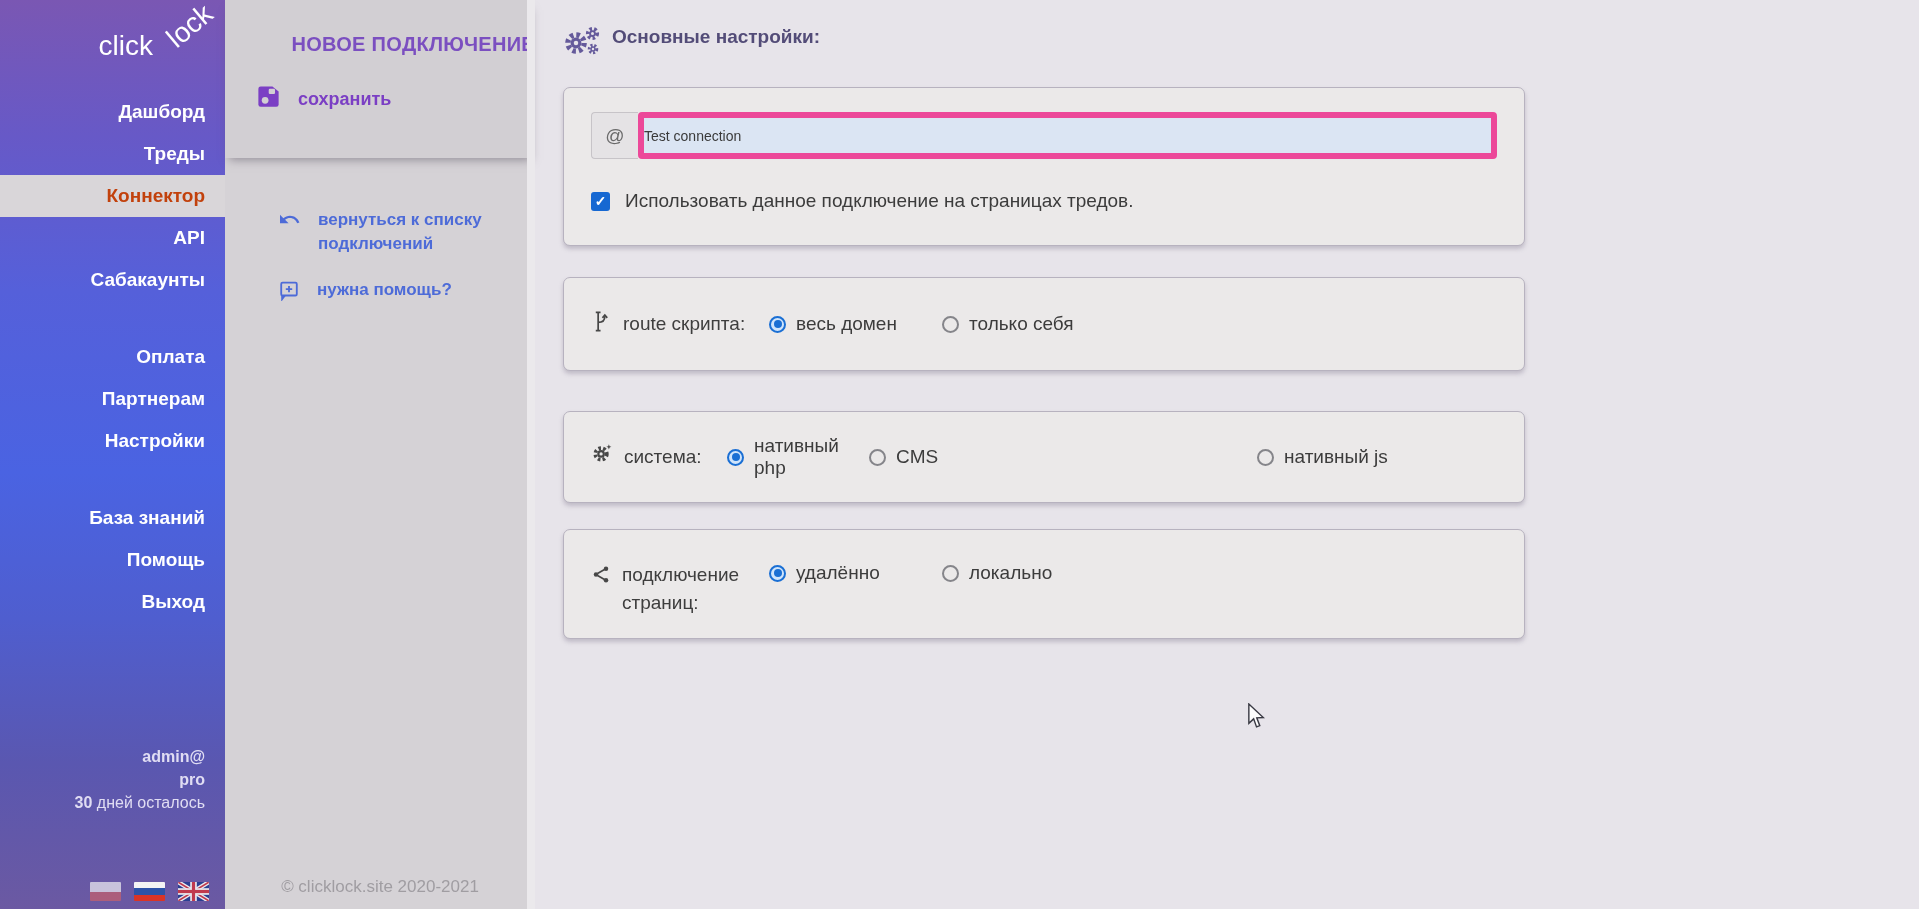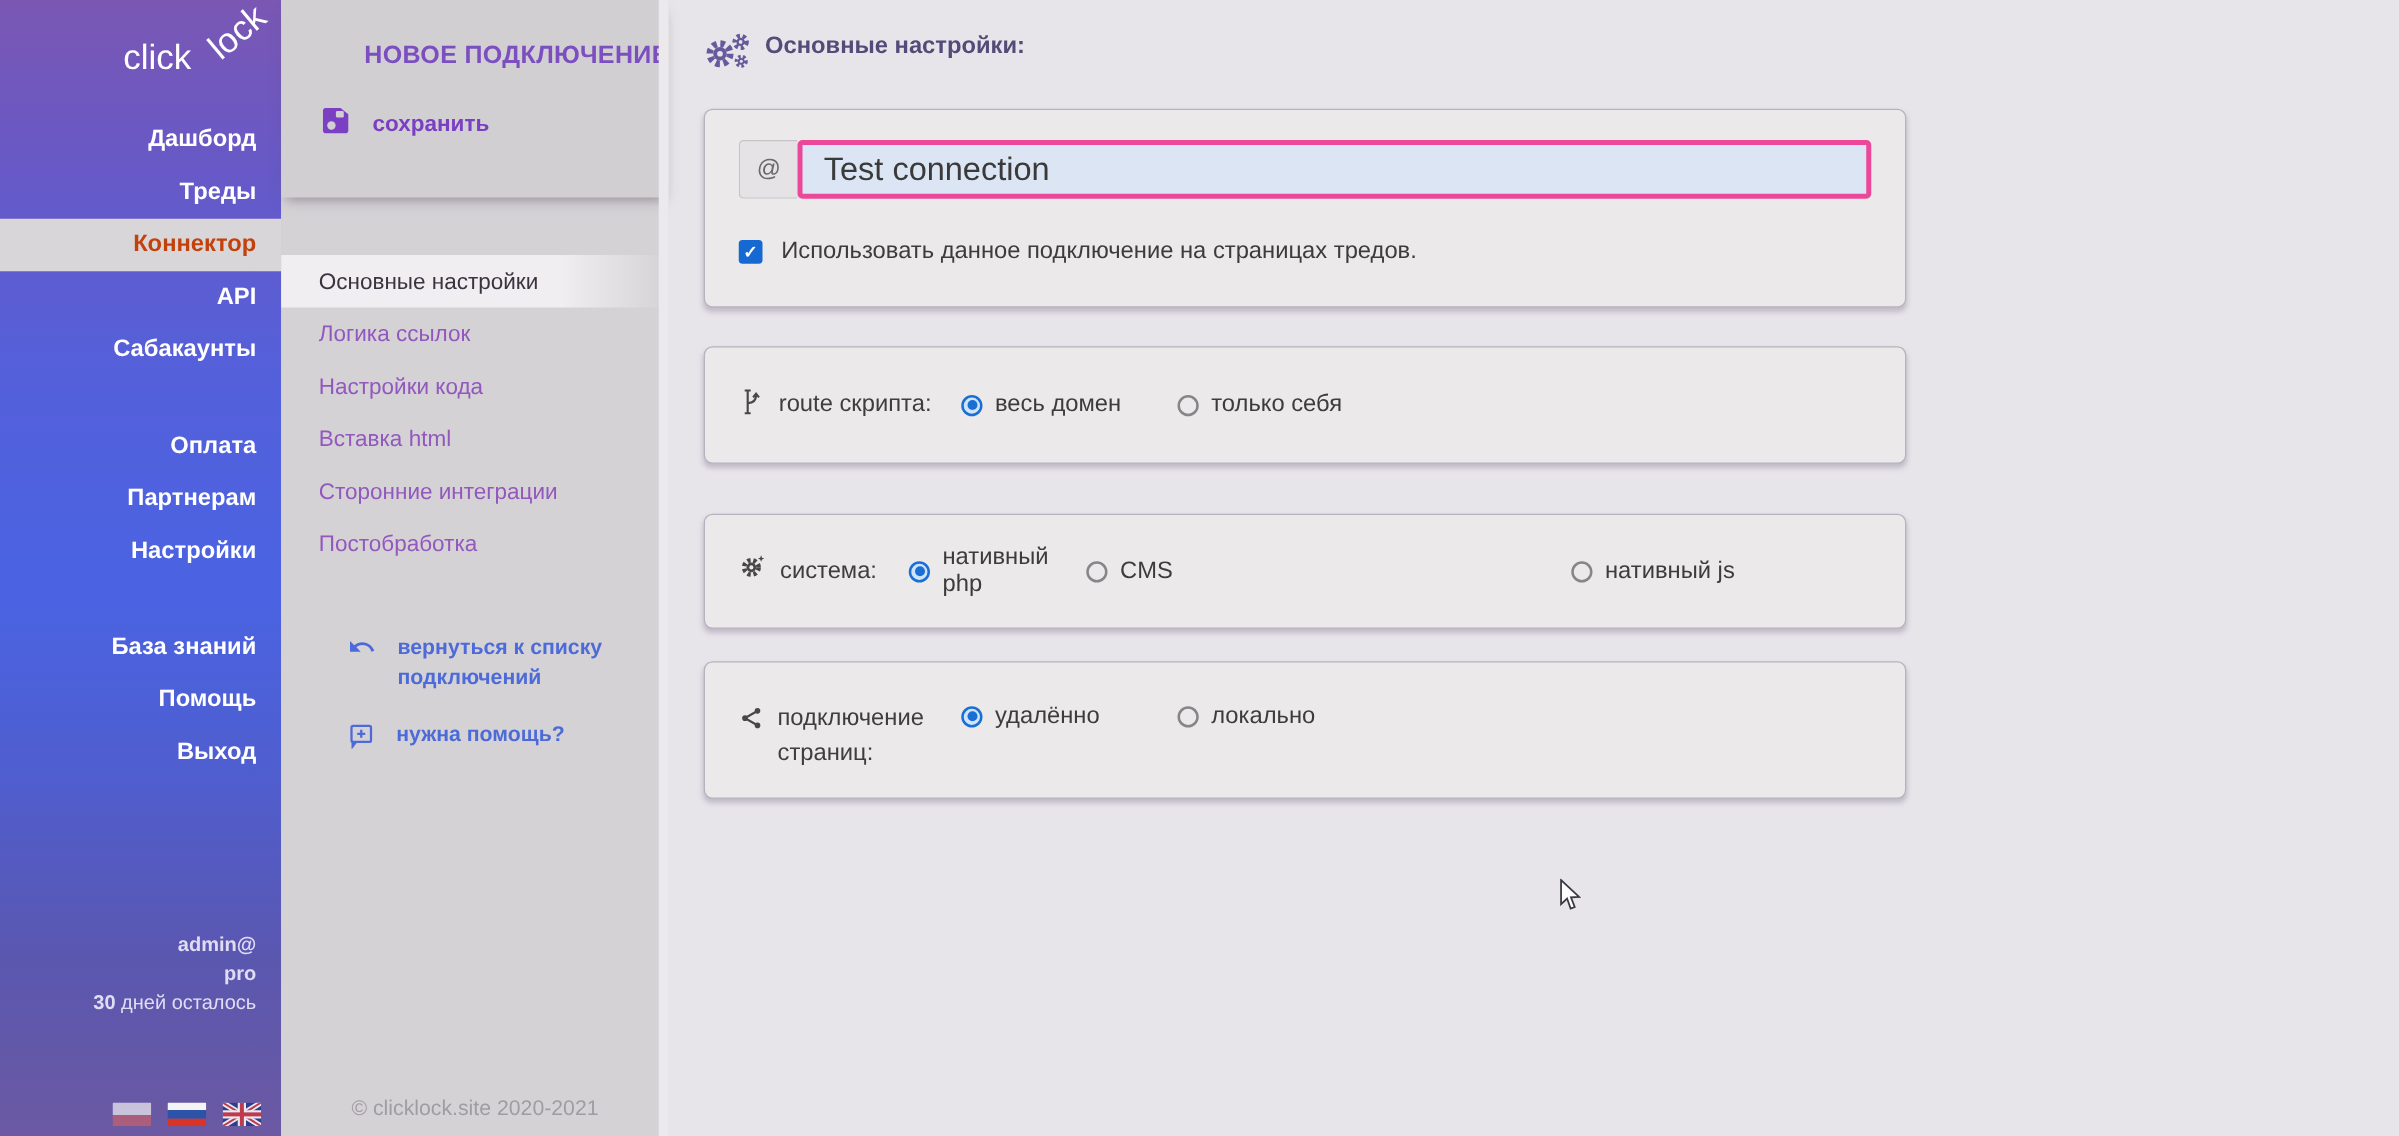--- a/index.html
+++ b/index.html
@@ -58,22 +58,22 @@
                  color:#534c78; font-weight:700; font-size:19px; }
   .gears { position:relative; width:36px; height:32px; }
   .gears svg { position:absolute; }
   .card { background:#ebe9e9; border:1px solid #b7b2bf; border-radius:7px;
           box-shadow:0 3px 4px rgba(120,112,135,.35); }
   .card-1 { margin-top:27px; height:159px; padding:24px 27px 0 27px; }
   .input-group { display:flex; height:47px; width:100%; }
   .at-box { width:47px; background:#e5e3e5; border:1px solid #c7c4c8; border-right:none;
             border-radius:4px 0 0 4px; display:flex; align-items:center; justify-content:center;
             font-size:19px; color:#6a6a6a; }
-  .name-input { flex:1; background:#dbe5f3; border:4px solid #ec4899; border-radius:4px;
-                padding-left:17px; font-size:26px; color:#3a3a3a; font-family:"Liberation Sans",sans-serif;
+  .name-input { flex:1; background:#dbe5f3; border:6px solid #ec4899; border-radius:4px;
+                font-size:14px; color:#3a3a3a; font-family:"Liberation Sans",sans-serif;
                 outline:none; }
   .chk-row { display:flex; align-items:center; gap:15px; margin-top:31px; }
   .checkbox { width:19px; height:19px; background:#1668d2; border-radius:3px; color:#fff;
               display:flex; align-items:center; justify-content:center; font-size:14px; font-weight:700;
               cursor:pointer; }
   .chk-label { font-size:19px; color:#3c3c3c; }
   .card-row { display:flex; padding-left:27px; }
   .card-2 { margin-top:31px; height:94px; align-items:center; }
   .card-3 { margin-top:26px; height:110px; align-items:flex-start; padding-top:31px; }
   .card-4 { margin-top:40px; height:92px; align-items:center; }
@@ -152,28 +152,20 @@
         <span>
           <svg width="27" height="27" viewBox="0 0 24 24">
             <path d="M3 5 a2 2 0 0 1 2 -2 h10.5 L21 7.5 V19 a2 2 0 0 1 -2 2 H5 a2 2 0 0 1 -2 -2 Z" fill="#7b3fc4"></path>
             <rect x="12.2" y="5.2" width="5.6" height="4.6" rx="1" fill="#d2cfd3"></rect>
             <circle cx="9" cy="15.4" r="3" fill="#d2cfd3"></circle>
           </svg>
         </span>
         <span>сохранить</span>
       </div>
     </div>
-    <div class="menu">
-      <div class="menu-item active">Основные настройки</div>
-      <div class="menu-item">Логика ссылок</div>
-      <div class="menu-item">Настройки кода</div>
-      <div class="menu-item">Вставка html</div>
-      <div class="menu-item">Сторонние интеграции</div>
-      <div class="menu-item">Постобработка</div>
-    </div>
     <div class="panel-links">
       <div class="link-row">
         <span style="margin-top:2px">
           <svg width="23" height="19" viewBox="0 0 24 20" fill="#4d6bd8">
             <path d="M12.5 6c-2.65 0-5.05.99-6.9 2.6L2 5v9h9L7.38 10.38C8.77 9.22 10.54 8.5 12.5 8.5c3.54 0 6.55 2.31 7.6 5.5l2.37-.78C21.08 9.03 17.15 6 12.5 6z"></path>
           </svg>
         </span>
         <span class="txt">вернуться к списку подключений</span>
       </div>
       <div class="link-row">

